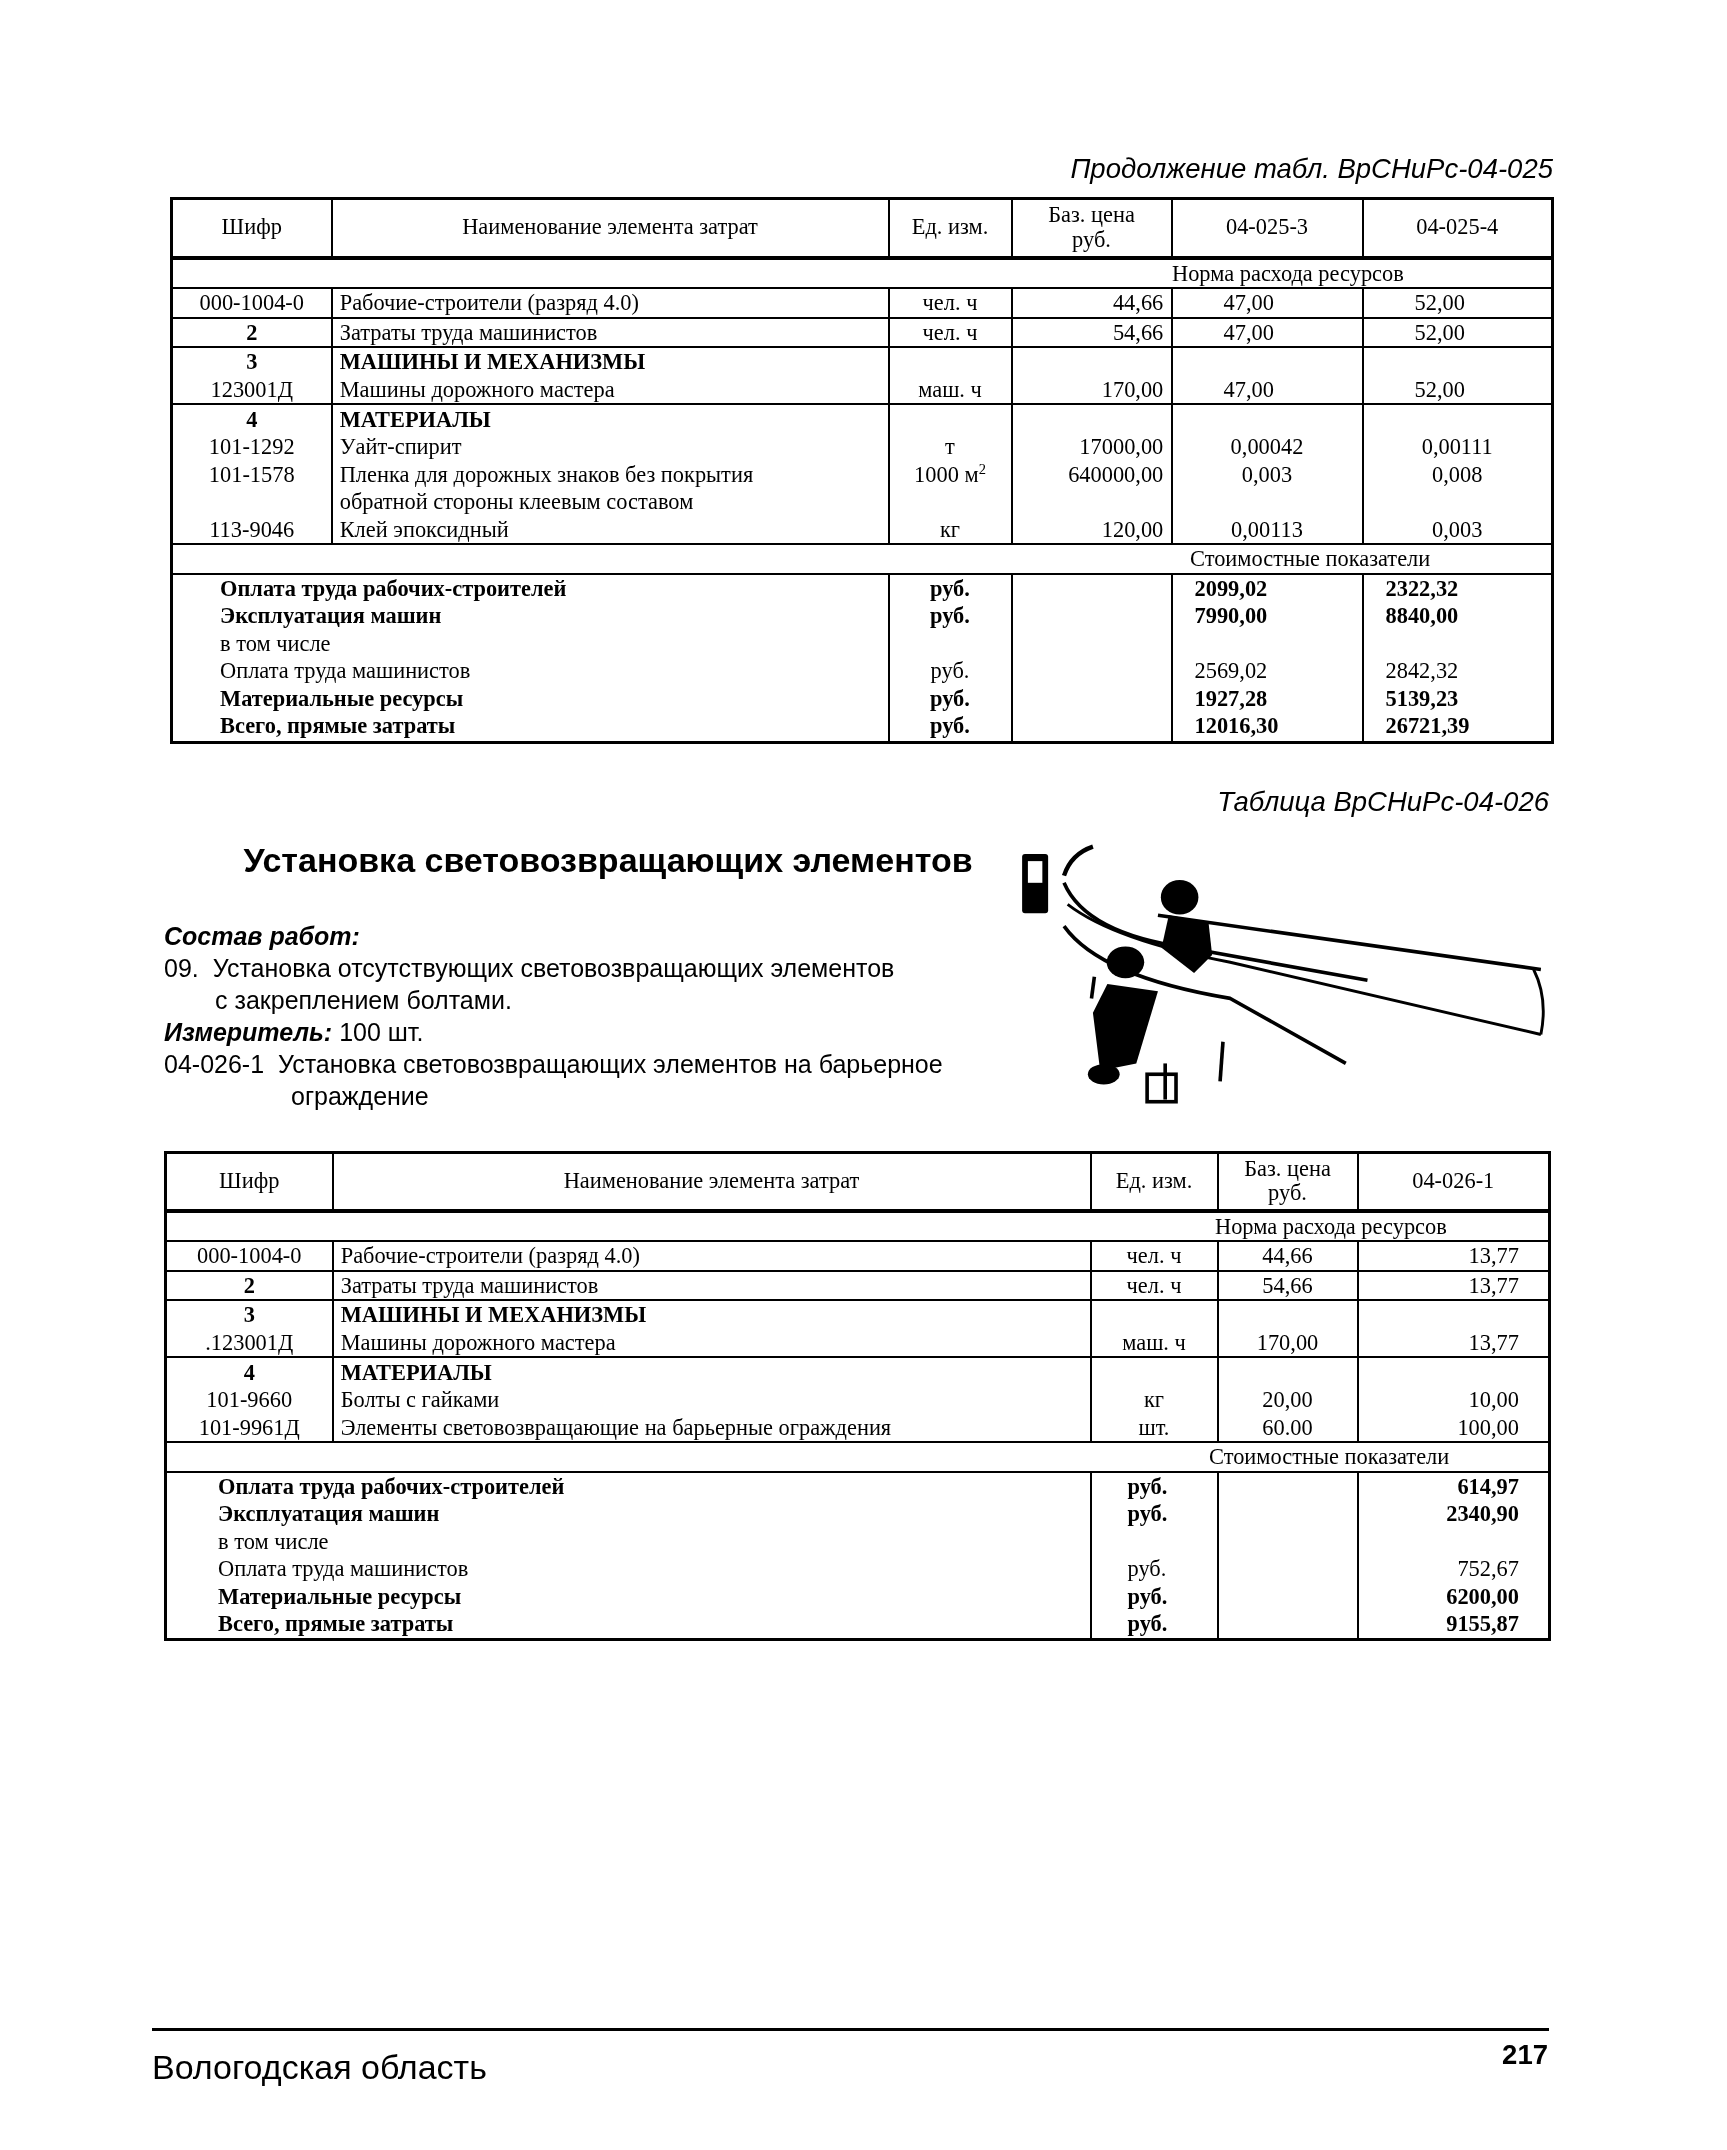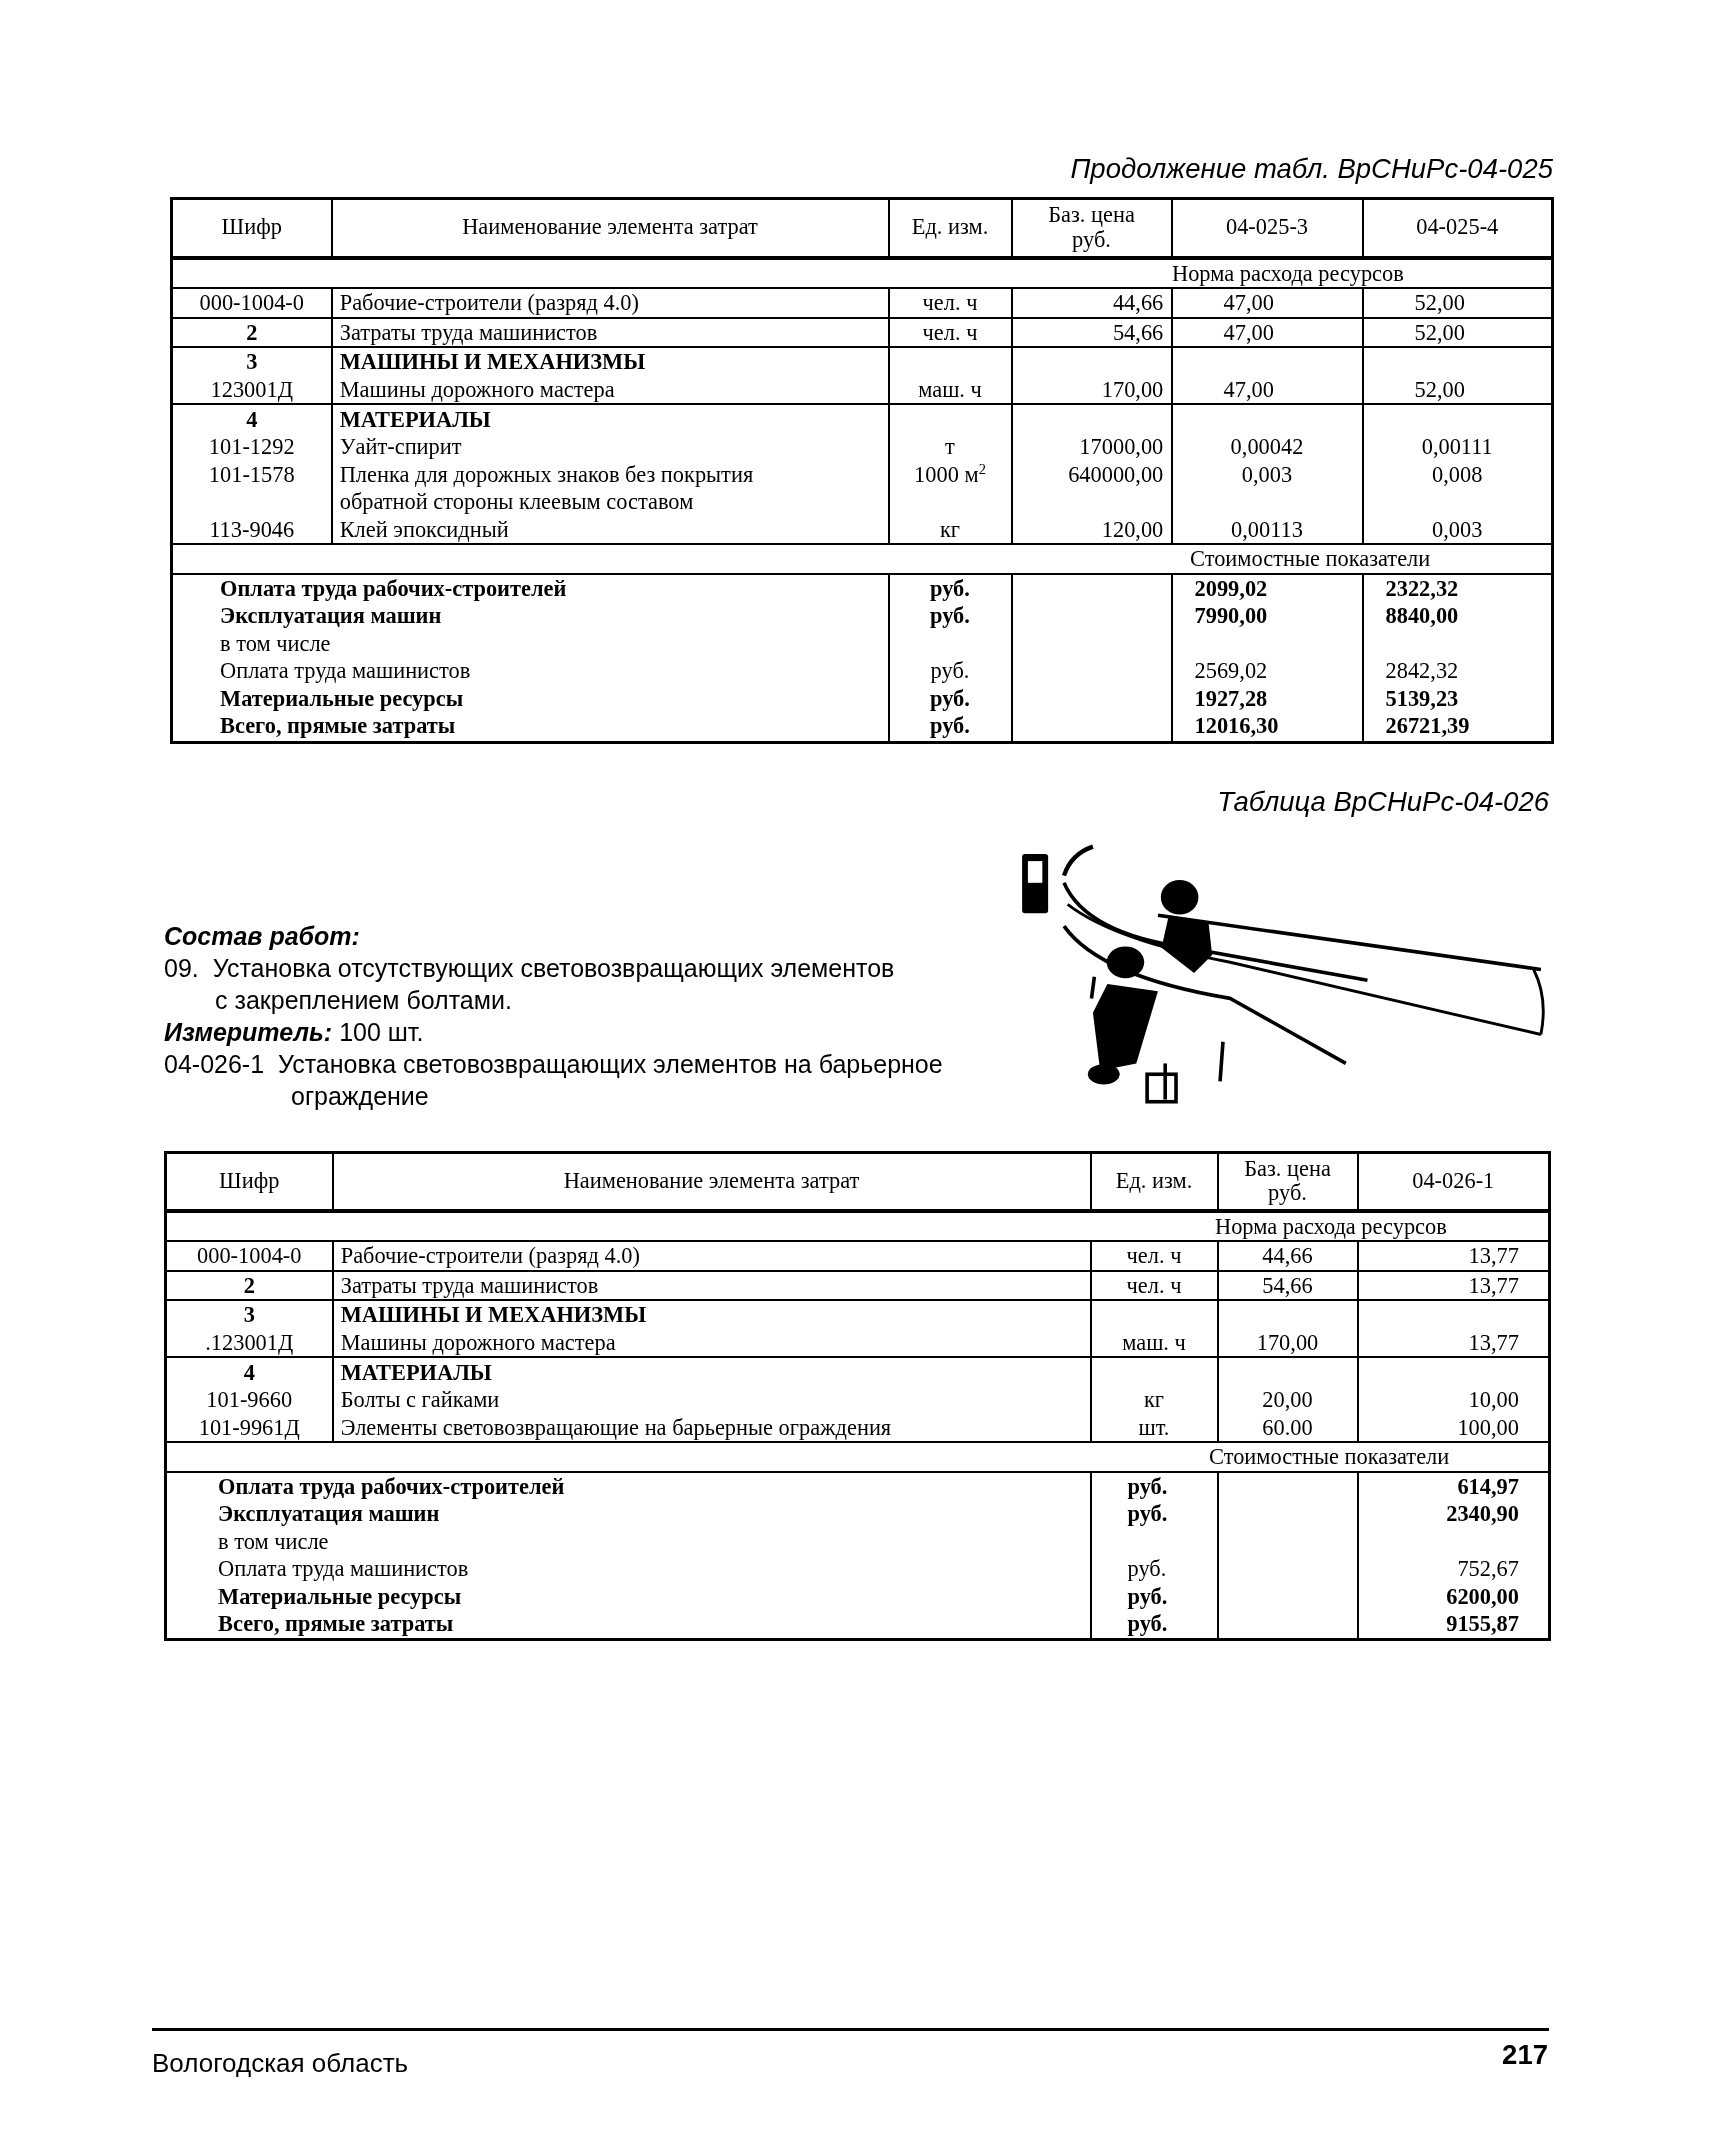--- a/index.html
+++ b/index.html
@@ -163,20 +163,21 @@
       <div class="b">5139,23</div>
       <div class="b">26721,39</div>
     </td>
   </tr>
 </tbody>
   </table>
 
 <div class="abs caption" style="right:178px; top:786px;">Таблица ВрСНиРс-04-026</div>
 
 <div class="abs title" style="left:181px; width:854px; top:841px;">
+  <div>Установка световозвращающих элементов</div>
 </div>
 
 <div class="abs body-text" style="left:164px; top:920px;">
   <div class="bi">Состав работ:</div>
   <div><span>09.</span>&nbsp;&nbsp;<span>Установка отсутствующих световозвращающих элементов</span></div>
   <div style="padding-left:51px;">с закреплением болтами.</div>
   <div><span class="bi">Измеритель:</span> <span>100 шт.</span></div>
   <div><span>04-026-1</span>&nbsp;&nbsp;<span>Установка световозвращающих элементов на барьерное</span></div>
   <div style="padding-left:127px;">ограждение</div>
 </div>
@@ -314,15 +315,15 @@
       <div></div>
       <div>752,67</div>
       <div class="b">6200,00</div>
       <div class="b">9155,87</div>
     </td>
   </tr>
 </tbody>
   </table>
 
 <div class="abs" style="left:152px; top:2028px; width:1397px; height:2.9px; background:#000;"></div>
-<div class="abs" style="left:152px; top:2048px; font-size:26px;">Вологодская область</div>
+<div class="abs" style="left:152px; top:2048px; font-size:34px;">Вологодская область</div>
 <div class="abs" style="right:179px; top:2039px; font-size:27.5px; font-weight:bold;">217</div>
 
 
 </body></html>

